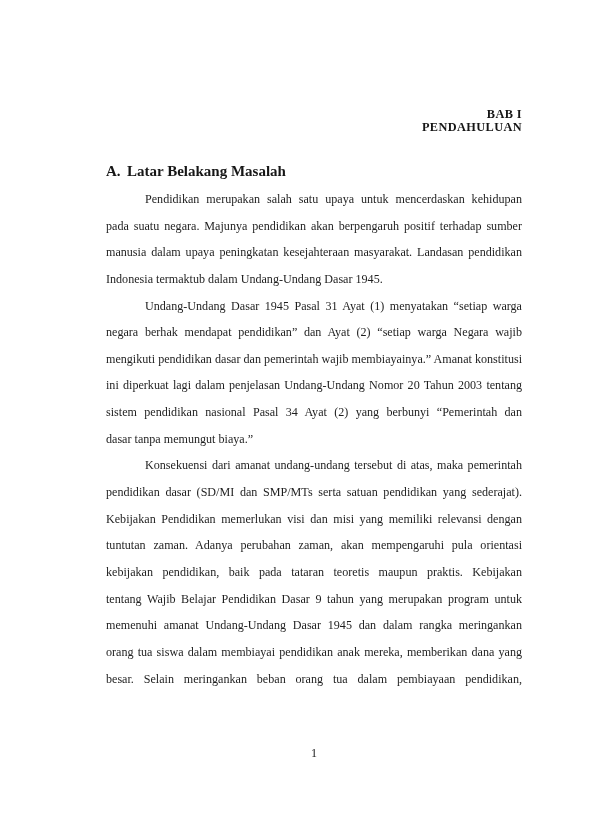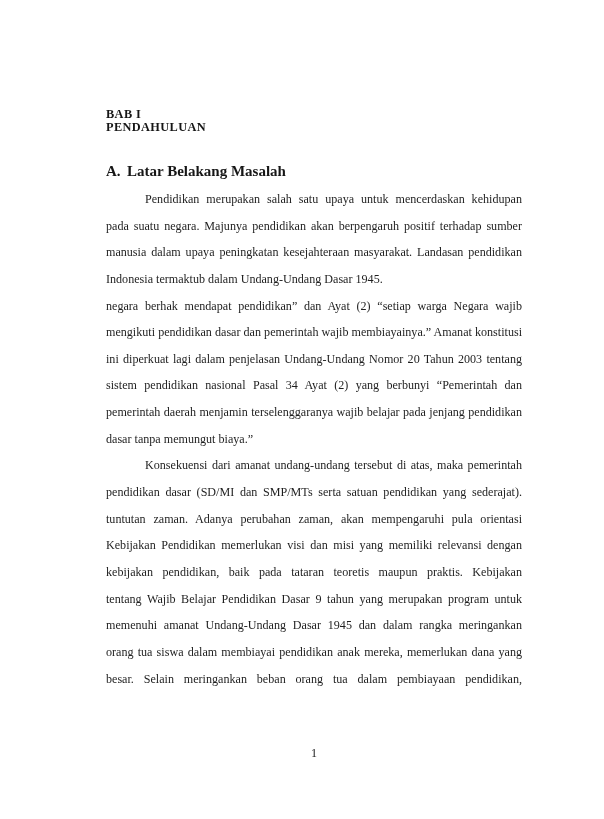--- a/index.html
+++ b/index.html
@@ -21,21 +21,21 @@
     left: 106px;
     top: 0;
     width: 416px;
     height: 819px;
   }
   .doc-title {
     position: absolute;
     top: 108px;
     left: 0;
     width: 416px;
-    text-align: left;
+    text-align: right;
     font-weight: bold;
     font-size: 12.3px;
     line-height: 13.4px;
     letter-spacing: 0.4px;
     color: #161616;
   }
   .section-heading {
     position: absolute;
     top: 163px;
     left: 0;
@@ -95,34 +95,34 @@
       <span class="marker">A.</span><span>Latar Belakang Masalah</span>
     </div>
 
     <div class="body-text">
 
       <div class="line indent">Pendidikan merupakan salah satu upaya untuk mencerdaskan kehidupan bangsa</div>
       <div class="line">pada suatu negara. Majunya pendidikan akan berpengaruh positif terhadap sumber daya</div>
       <div class="line">manusia dalam upaya peningkatan kesejahteraan masyarakat. Landasan pendidikan</div>
       <div class="line end">Indonesia termaktub dalam Undang-Undang Dasar 1945.</div>
 
+      <div class="line indent">Undang-Undang Dasar 1945 Pasal 31 Ayat (1) menyatakan “setiap warga</div>
       <div class="line">negara berhak mendapat pendidikan” dan Ayat (2) “setiap warga Negara wajib</div>
       <div class="line">mengikuti pendidikan dasar dan pemerintah wajib membiayainya.” Amanat konstitusi</div>
       <div class="line">ini diperkuat lagi dalam penjelasan Undang-Undang Nomor 20 Tahun 2003 tentang</div>
       <div class="line">sistem pendidikan nasional Pasal 34 Ayat (2) yang berbunyi “Pemerintah dan</div>
-      <div class="line">pemerintah daerah menjamin terselenggaranya wajib belajar pada jenjang pendidikan</div>
       <div class="line end">dasar tanpa memungut biaya.”</div>
 
       <div class="line indent">Konsekuensi dari amanat undang-undang tersebut di atas, maka pemerintah</div>
       <div class="line">pendidikan dasar (SD/MI dan SMP/MTs serta satuan pendidikan yang sederajat).</div>
+      <div class="line">Kebijakan Pendidikan memerlukan visi dan misi yang memiliki relevansi dengan</div>
       <div class="line">tuntutan zaman. Adanya perubahan zaman, akan mempengaruhi pula orientasi</div>
-      <div class="line">Kebijakan Pendidikan memerlukan visi dan misi yang memiliki relevansi dengan</div>
       <div class="line">kebijakan pendidikan, baik pada tataran teoretis maupun praktis. Kebijakan pemerintah</div>
       <div class="line">tentang Wajib Belajar Pendidikan Dasar 9 tahun yang merupakan program untuk</div>
       <div class="line">memenuhi amanat Undang-Undang Dasar 1945 dan dalam rangka meringankan beban</div>
-      <div class="line">orang tua siswa dalam membiayai pendidikan anak mereka, memerlukan dana yang</div>
+      <div class="line">orang tua siswa dalam membiayai pendidikan anak mereka, memberikan dana yang</div>
       <div class="line">besar. Selain meringankan beban orang tua dalam pembiayaan pendidikan, pemerintah</div>
     </div>
 
     <div class="page-number">1</div>
 
   </div>
 </div>
 
 </body></html>

